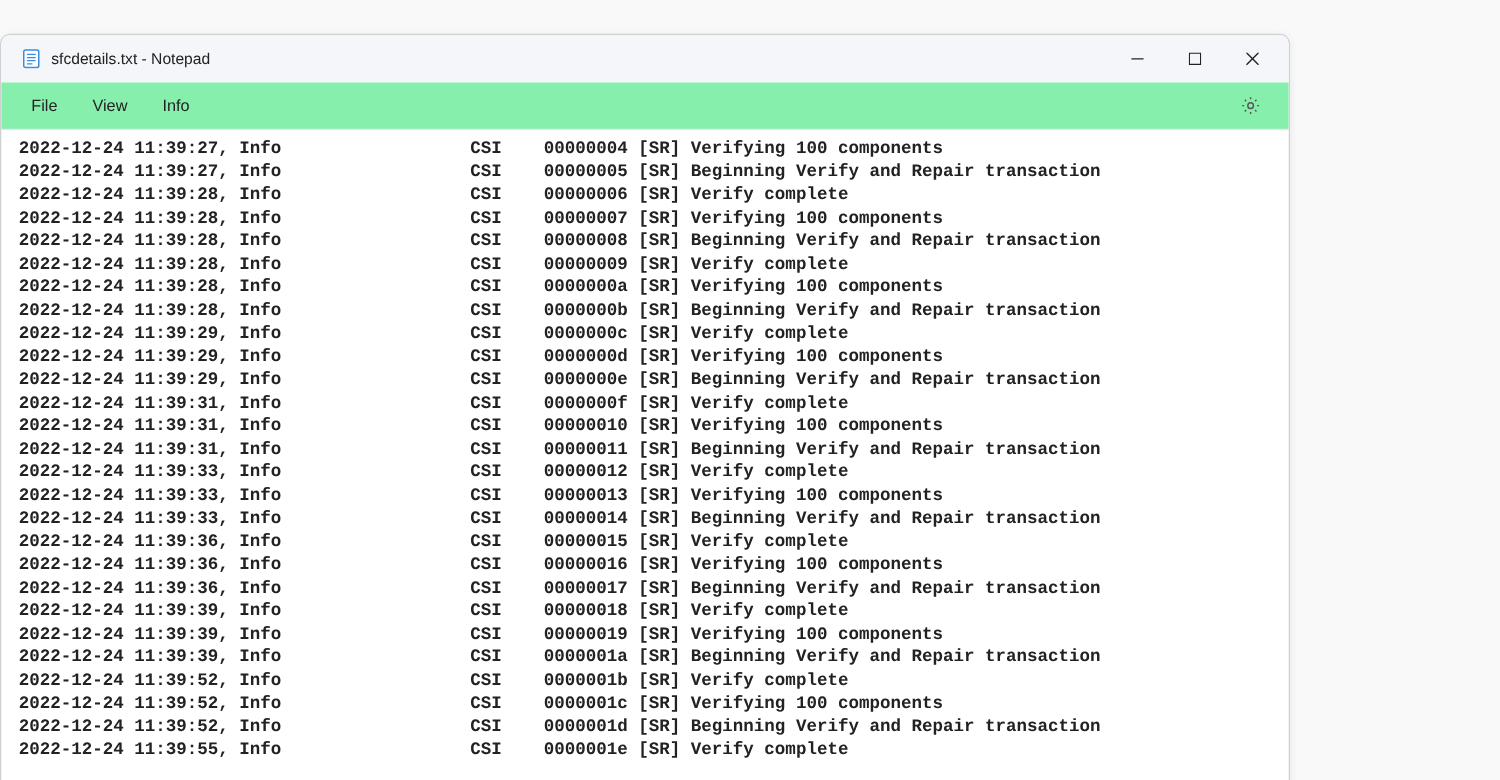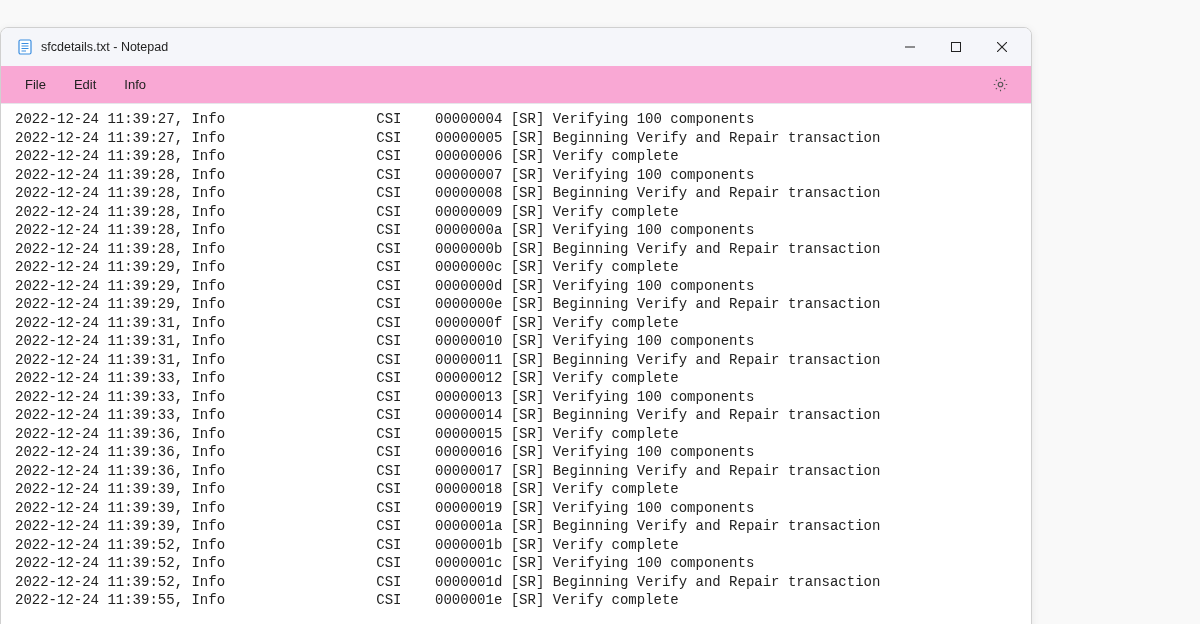--- a/index.html
+++ b/index.html
@@ -49,21 +49,21 @@
     width: 46px;
     height: 32px;
     display: flex;
     align-items: center;
     justify-content: center;
     color: #222;
   }
   .win-btn svg { display:block; }
   .menubar {
     height: 38px;
-    background: #f9a8d4;
+    background: #86efac;
     display: flex;
     align-items: center;
     padding: 0 12px;
     gap: 4px;
     flex-shrink: 0;
     border-bottom: 1px solid #e6e6ea;
   }
   .menu-item {
     font-size: 13px;
     color: #222;
@@ -77,20 +77,21 @@
     margin-right: 10px;
     display: inline-flex;
     align-items: center;
     justify-content: center;
     color: #444;
   }
   .content {
     flex: 1;
     overflow: hidden;
     position: relative;
+    font-weight: bold;
   }
   .text-area {
     font-family: Consolas, "Courier New", monospace;
     font-size: 14px;
     line-height: 18.5px;
     color: #222;
     padding: 6px 14px;
     white-space: pre;
     overflow: hidden;
     height: 100%;
@@ -150,21 +151,21 @@
         <svg width="10" height="10" viewBox="0 0 10 10">
             <line x1="0" y1="0" x2="10" y2="10" stroke="#222" stroke-width="1.1"></line>
             <line x1="10" y1="0" x2="0" y2="10" stroke="#222" stroke-width="1.1"></line>
           </svg>
       </div>
     </div>
   </div>
 
   <div class="menubar">
     <div class="menu-item">File</div>
-    <div class="menu-item">Edit</div>
+    <div class="menu-item">View</div>
     <div class="menu-item">Info</div>
     <span class="spacer"></span>
     <span class="settings-icon">
       <svg width="17" height="17" viewBox="0 0 24 24" fill="none" stroke="#555" stroke-width="1.6">
         <circle cx="12" cy="12" r="3.2"></circle>
         <path d="M12 2.5v2.2M12 19.3v2.2M21.5 12h-2.2M4.7 12H2.5M18.6 5.4l-1.55 1.55M6.95 17.05 5.4 18.6M18.6 18.6l-1.55-1.55M6.95 6.95 5.4 5.4"></path>
       </svg>
     </span>
   </div>
 

